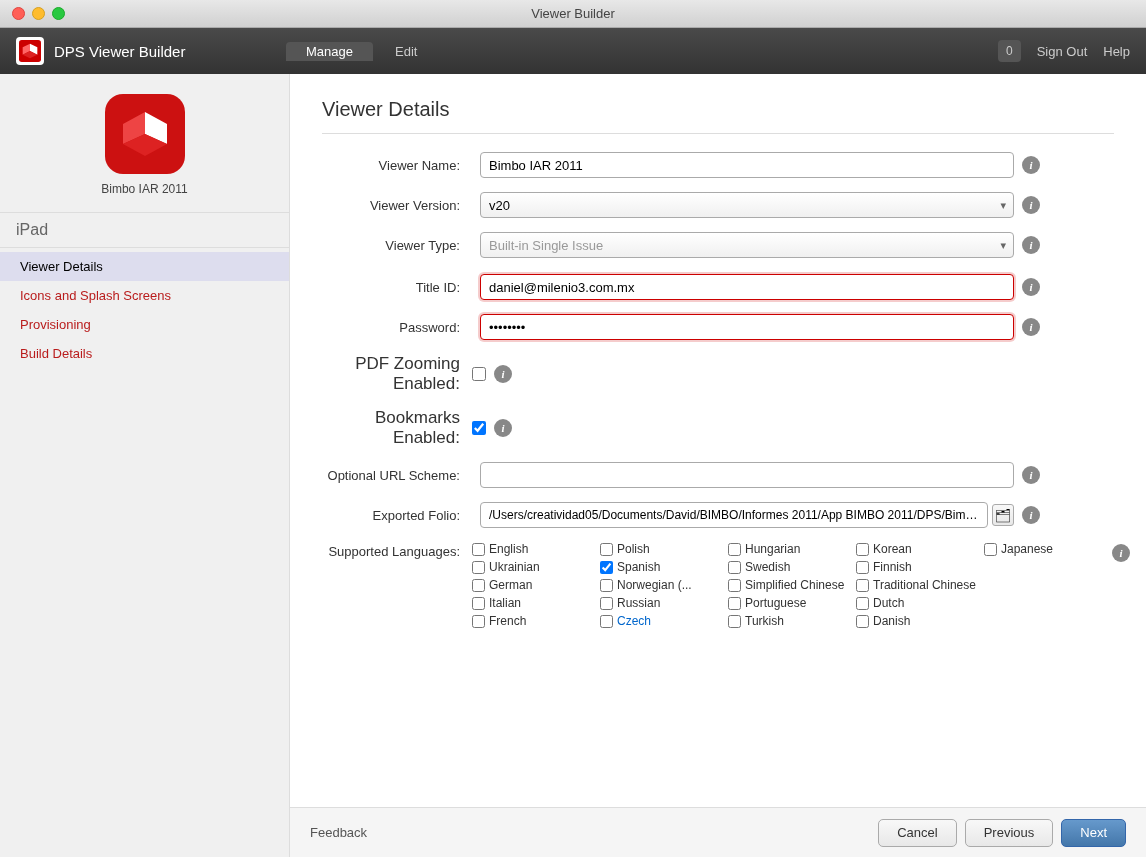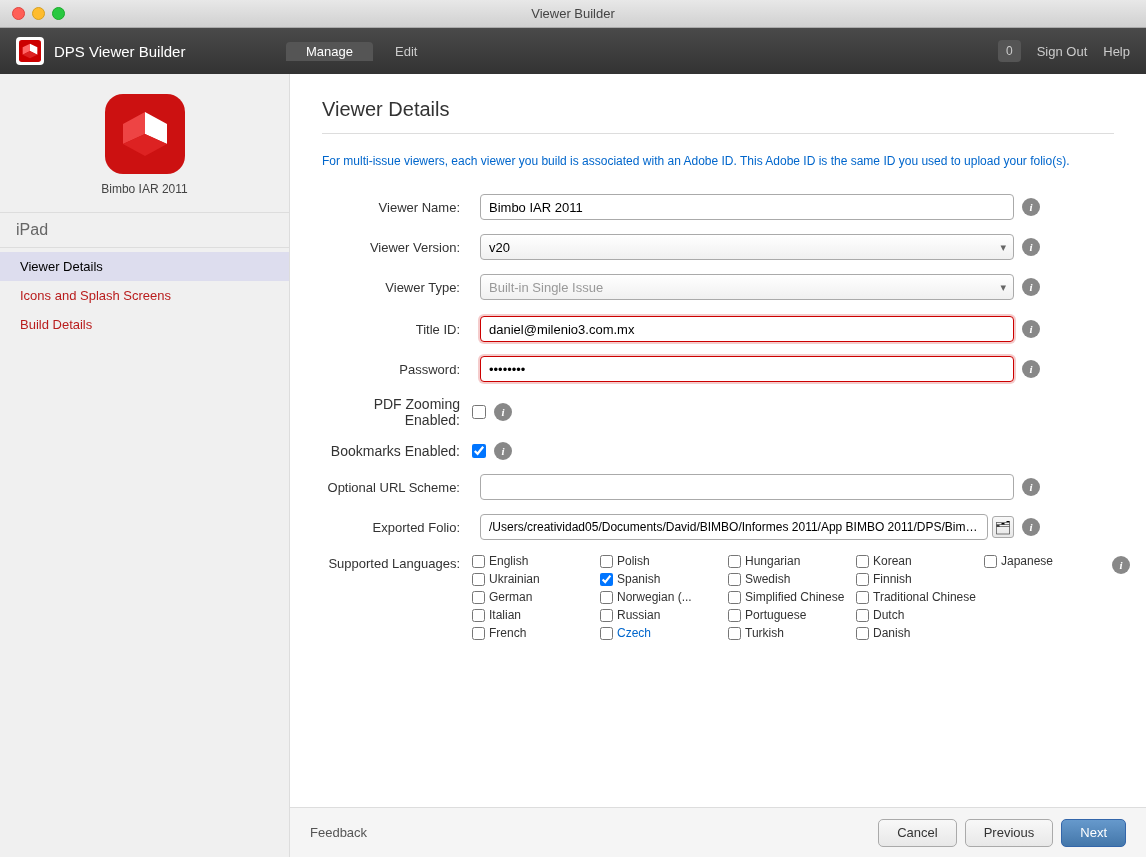--- a/index.html
+++ b/index.html
@@ -55,21 +55,21 @@
     .form-label { text-align: right; width: 150px; flex-shrink: 0; font-size: 13px; color: #333; padding-right: 12px; }
     .form-control { flex: 1; max-width: 560px; position: relative; display: flex; align-items: center; gap: 8px; }
     .form-input { flex: 1; height: 26px; border: 1px solid #aaa; border-radius: 4px; padding: 0 8px; font-size: 13px; background: #fff; outline: none; }
     .form-input.error { border-color: #cc0000; box-shadow: 0 0 0 2px rgba(204,0,0,0.2); }
     .form-select { flex: 1; height: 26px; border: 1px solid #aaa; border-radius: 4px; padding: 0 8px; font-size: 13px; background: linear-gradient(to bottom, #fff, #f0f0f0); outline: none; appearance: none; -webkit-appearance: none; cursor: pointer; }
     .form-select-wrap { flex: 1; position: relative; max-width: 560px; display: flex; align-items: center; gap: 8px; }
     .form-select-wrap select { flex: 1; }
     .form-select-wrap::after { content: '▾'; position: absolute; right: 34px; top: 50%; transform: translateY(-50%); pointer-events: none; color: #666; font-size: 11px; }
     .info-btn { width: 18px; height: 18px; border-radius: 50%; background: #888; color: #fff; font-size: 11px; display: flex; align-items: center; justify-content: center; cursor: pointer; flex-shrink: 0; font-weight: bold; font-style: italic; font-family: Georgia, serif; }
     .checkbox-row { display: flex; align-items: center; margin-bottom: 14px; }
-    .checkbox-label { text-align: right; width: 150px; flex-shrink: 0; font-size: 14px; color: #333; padding-right: 12px; }
+    .checkbox-label { text-align: right; width: 150px; flex-shrink: 0; font-size: 17px; color: #333; padding-right: 12px; }
     .checkbox-area { display: flex; align-items: center; gap: 8px; }
     input[type="checkbox"] { width: 14px; height: 14px; cursor: pointer; }
 
     
     .lang-row { display: flex; align-items: flex-start; margin-bottom: 8px; }
     .lang-label { text-align: right; width: 150px; flex-shrink: 0; font-size: 13px; color: #333; padding-right: 12px; padding-top: 2px; }
     .lang-grid { display: grid; grid-template-columns: repeat(5, 120px); gap: 4px 8px; }
     .lang-item { display: flex; align-items: center; gap: 4px; font-size: 12px; color: #333; }
     .lang-item input[type="checkbox"] { width: 13px; height: 13px; }
 
@@ -133,29 +133,29 @@
             <polygon points="30,8 8,20 8,40 30,30" fill="#ee4444"></polygon>
             <polygon points="8,40 30,52 52,40 30,30" fill="#dd2222"></polygon>
           </svg>
         </div>
         <div class="app-name">Bimbo IAR 2011</div>
       </div>
       <div class="sidebar-platform">iPad</div>
       <div class="sidebar-nav">
         <div class="sidebar-item active">Viewer Details</div>
         <div class="sidebar-item">Icons and Splash Screens</div>
+        <div class="sidebar-item">Provisioning</div>
         <div class="sidebar-item">Build Details</div>
       </div>
     </div>
 
     <div class="content">
       <div class="content-area">
         <div class="page-title">Viewer Details</div>
         <hr class="divider">
-        <div class="info-text">For multi-issue viewers, each viewer you build is associated with an Adobe ID. This Adobe ID is the same ID you used to upload your folio(s).</div>
 
         <div class="form-row">
           <div class="form-label">Viewer Name:</div>
           <div class="form-control">
             <input class="form-input" type="text" value="Bimbo IAR 2011" style="">
             <div class="info-btn">i</div>
           </div>
         </div>
 
         <div class="form-row">

